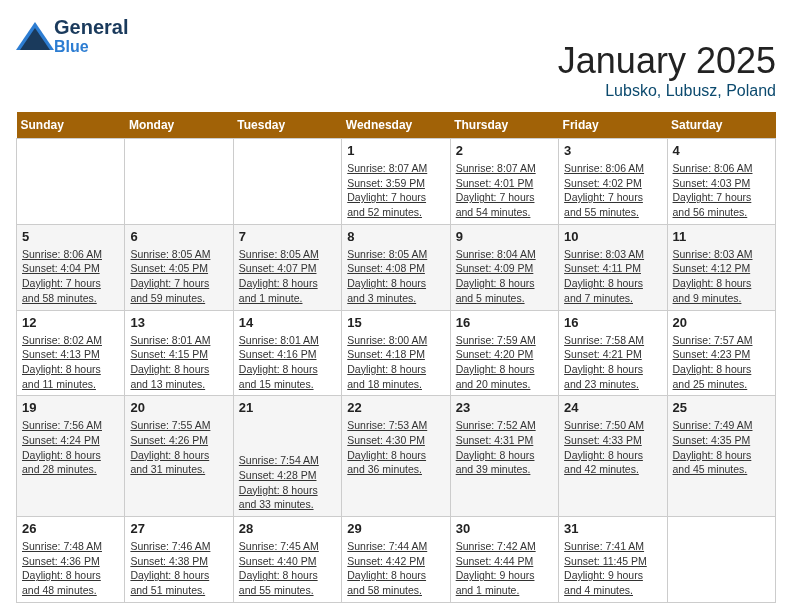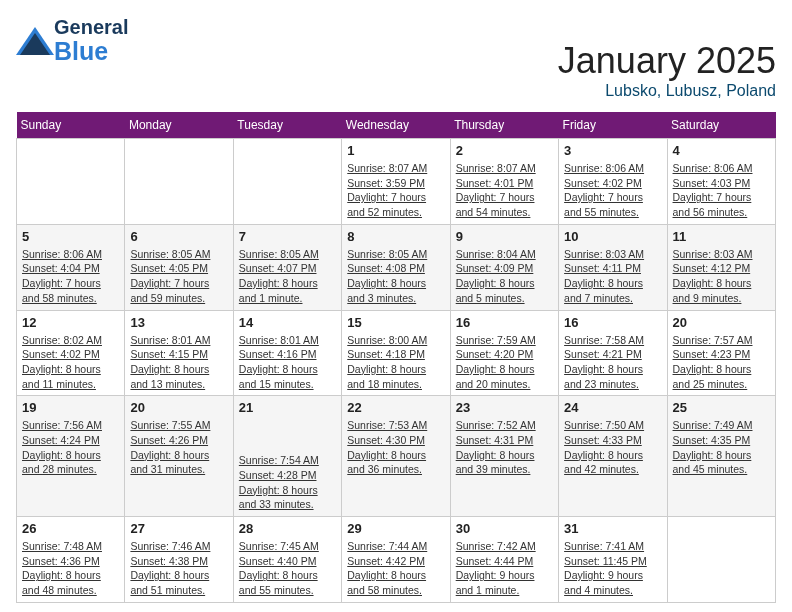--- a/index.html
+++ b/index.html
@@ -38,26 +38,26 @@
       font-size: 16px;
       color: #0c4a6e;
       font-weight: normal;
     }
     table {
       width: 100%;
       border-collapse: collapse;
       font-size: 11px;
     }
     thead tr th {
-      background: #701a75;
+      background: #a16207;
       color: #fff;
       padding: 6px 4px;
       text-align: left;
       font-size: 12px;
-      font-weight: normal;
+      font-weight: bold;
     }
     tbody tr td {
       border: 1px solid #ccc;
       vertical-align: top;
       padding: 4px 5px;
       width: 108px;
       min-height: 70px;
       background: #fff;
     }
     tbody tr:nth-child(even) td {
@@ -89,21 +89,21 @@
   <div class="logo">
     <div class="logo-row">
       <div style="display:flex;flex-direction:column;align-items:center;">
         <svg width="38" height="28" viewBox="0 0 38 28">
           <polygon points="19,0 38,28 0,28" fill="#2d7dd2"></polygon>
           <polygon points="19,6 34,28 4,28" fill="#1a3a5c"></polygon>
         </svg>
       </div>
       <div style="display:flex;flex-direction:column;line-height:1.1;">
         <span style="font-size:20px;font-weight:bold;color:#1a3a5c;">General</span>
-        <span style="font-size:25px;font-weight:bold;color:#2d7dd2;">Blue</span>
+        <span style="font-size:16px;font-weight:bold;color:#2d7dd2;">Blue</span>
       </div>
     </div>
   </div>
   <div class="title-block">
     <h1>January 2025</h1>
     <h2>Lubsko, Lubusz, Poland</h2>
   </div>
 </div>
 
 <table>
@@ -189,21 +189,21 @@
           <div class="day-number">11</div>
           <div class="day-info" style="white-space: pre-line;">Sunrise: 8:03 AM
 Sunset: 4:12 PM
 Daylight: 8 hours and 9 minutes.</div>
         </td>
       </tr>
       <tr>
         <td>
           <div class="day-number">12</div>
           <div class="day-info" style="white-space: pre-line;">Sunrise: 8:02 AM
-Sunset: 4:02 PM
+Sunset: 4:13 PM
 Daylight: 8 hours and 11 minutes.</div>
         </td>
         <td>
           <div class="day-number">13</div>
           <div class="day-info" style="white-space: pre-line;">Sunrise: 8:01 AM
 Sunset: 4:15 PM
 Daylight: 8 hours and 13 minutes.</div>
         </td>
         <td>
           <div class="day-number">14</div>

